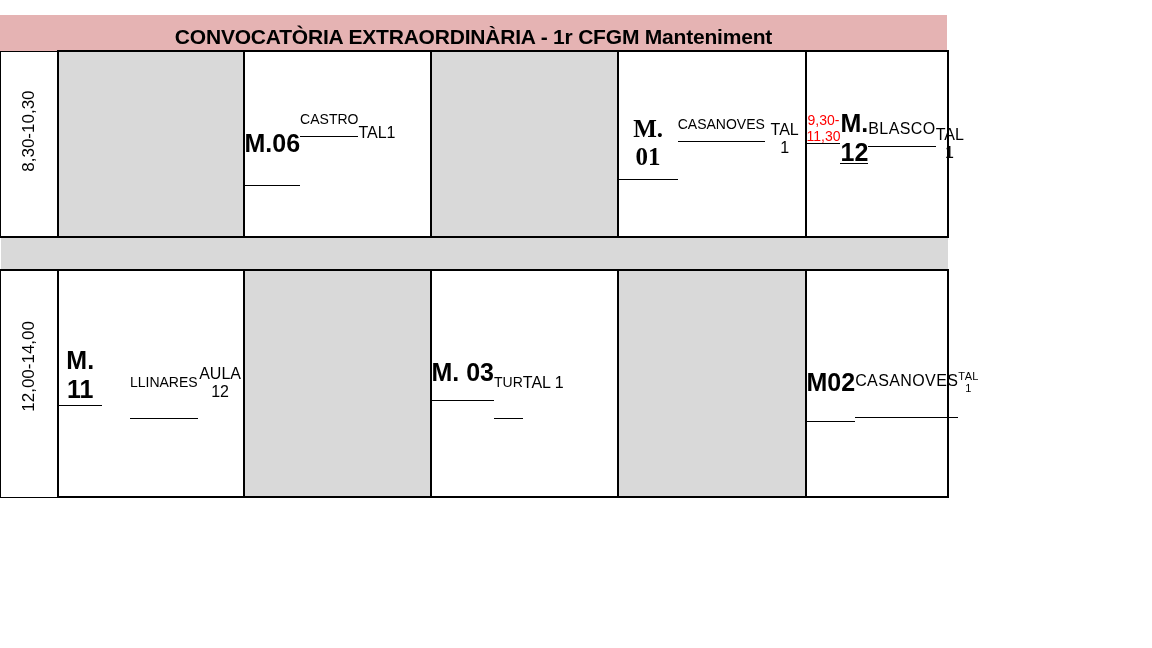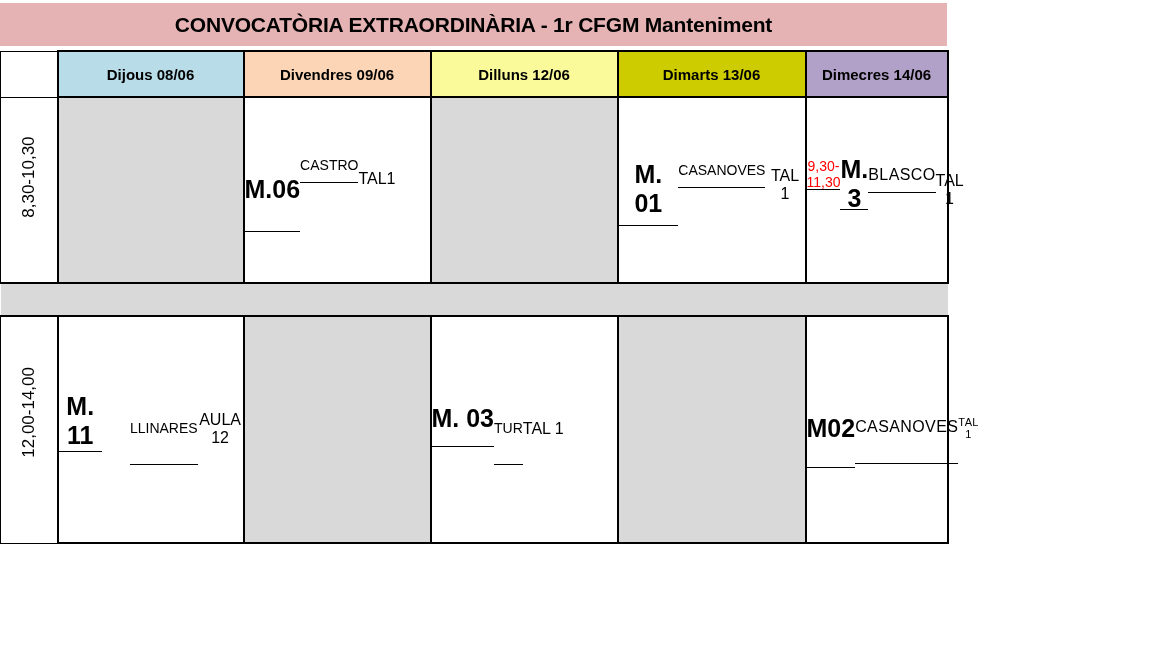--- a/index.html
+++ b/index.html
@@ -11,21 +11,21 @@
     width: 1152px;
     height: 648px;
     font-family: "Liberation Sans", sans-serif;
     overflow: hidden;
   }
 
   
   .title-banner {
     position: absolute;
     left: 0;
-    top: 3px;
+    top: 15px;
     width: 947px;
     height: 43px;
     background: #E5B3B3;
     display: flex;
     align-items: center;
     justify-content: center;
   }
   .title-text {
     font-size: 21px;
     font-weight: bold;
@@ -142,58 +142,50 @@
   <colgroup>
     <col class="c-time">
       <col class="c-day">
       <col class="c-day2">
       <col class="c-day3">
       <col class="c-day4">
       <col class="c-day5">
   </colgroup>
   <tbody>
 
-    <tr>
-      <td class="dh-blank" style="height:44px;"></td>
-      <td class="day-head dh-thu">Dijous 08/06</td>
-      <td class="day-head dh-fri">Divendres 09/06</td>
-      <td class="day-head dh-mon">Dilluns 12/06</td>
-      <td class="day-head dh-tue">Dimarts 13/06</td>
-      <td class="day-head dh-wed">Dimecres 14/06</td>
-    </tr>
 
     <tr>
       <td class="time-cell" style="height:184px;">
         <span class="time-label">8,30-10,30</span>
       </td>
 
       <td class="empty-cell"></td>
 
       <td class="slot-cell">
         <div class="slot-inner">
           <div class="sub sub-module" style="height:84px;">M.06</div>
           <div class="sub sub-teacher" style="height:35px;">CASTRO</div>
           <div class="sub sub-room" style="height:63px;">TAL1</div>
         </div>
       </td>
 
       <td class="empty-cell"></td>
 
       <td class="slot-cell">
         <div class="slot-inner">
-          <div class="sub sub-module" style="height:73px;">M. 01</div>
+          <div class="sub sub-module" style="height:73px;font-family:Liberation Serif, serif;">M. 01</div>
           <div class="sub sub-teacher" style="height:35px;">CASANOVES</div>
           <div class="sub sub-room" style="height:63px;">TAL 1</div>
         </div>
       </td>
 
       <td class="slot-cell">
         <div class="slot-inner">
           <div class="sub sub-time" style="height:32px;">9,30-11,30</div>
-          <div class="sub sub-module" style="height:52px;">M. 3</div>
+          <div class="sub sub-module" style="height:52px;">M. 12</div>
           <div class="sub sub-teacher sm-teacher" style="height:35px;">BLASCO</div>
           <div class="sub sub-room" style="height:63px;">TAL 1</div>
         </div>
       </td>
     </tr>
 
     <tr class="gap-row">
       <td class="gap-edge-l"></td>
       <td></td>
       <td></td>

